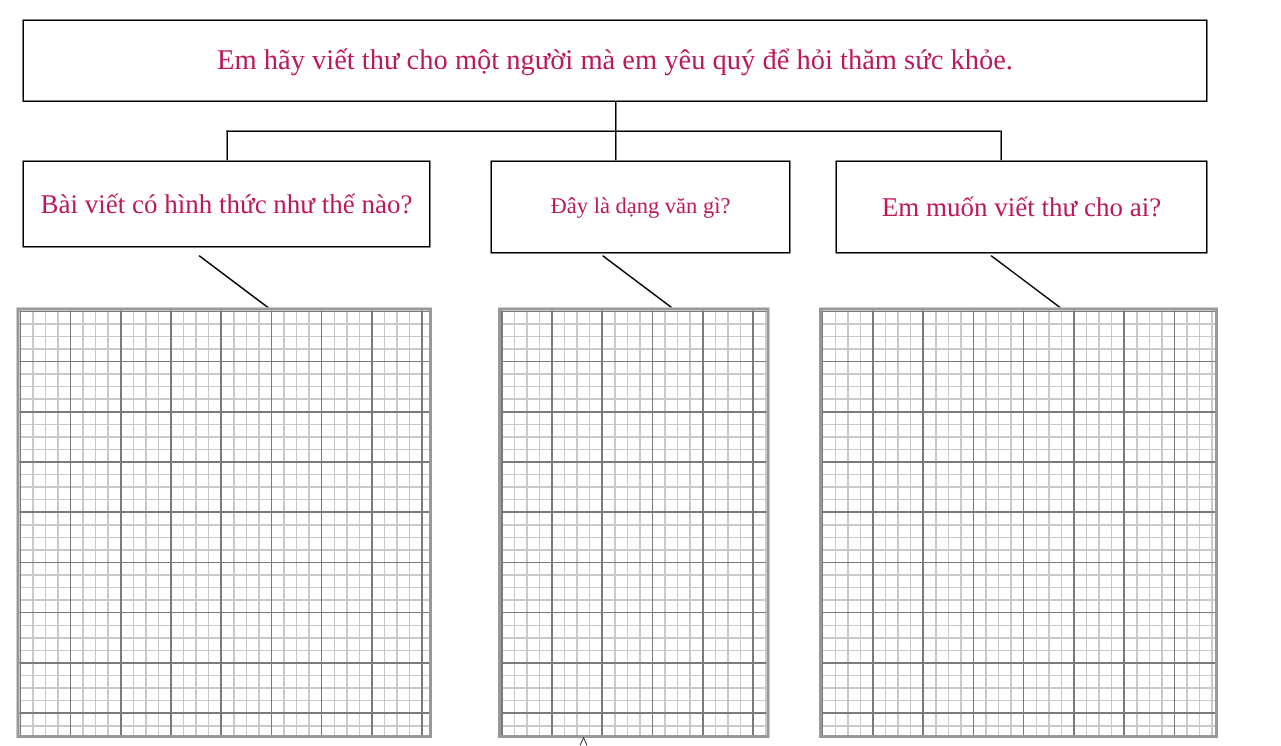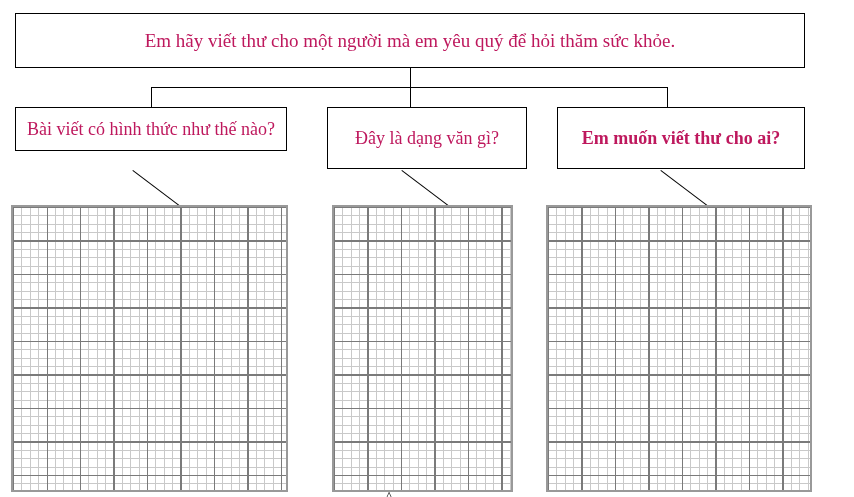--- a/index.html
+++ b/index.html
@@ -34,42 +34,41 @@
     top: 13px;
     width: 790px;
     height: 55px;
     font-size: 19px;
   }
 
   #q1-box {
     left: 15px;
     top: 107px;
     width: 272px;
-    height: 44px;
+    height: 58px;
     font-size: 18px;
     padding: 0 10px;
   }
 
   #q2-box {
     left: 327px;
     top: 107px;
     width: 200px;
     height: 62px;
-    font-size: 18px;
+    font-size: 15px;
     padding: 16px 8px;
   }
 
   #q3-box {
     left: 557px;
     top: 107px;
     width: 248px;
     height: 62px;
     font-size: 18px;
     padding: 0 10px;
-    font-weight: bold;
   }
 
   
   .line {
     position: absolute;
     background: #000000;
   }
   .vline { width: 1px; }
   .hline { height: 1px; }
 

